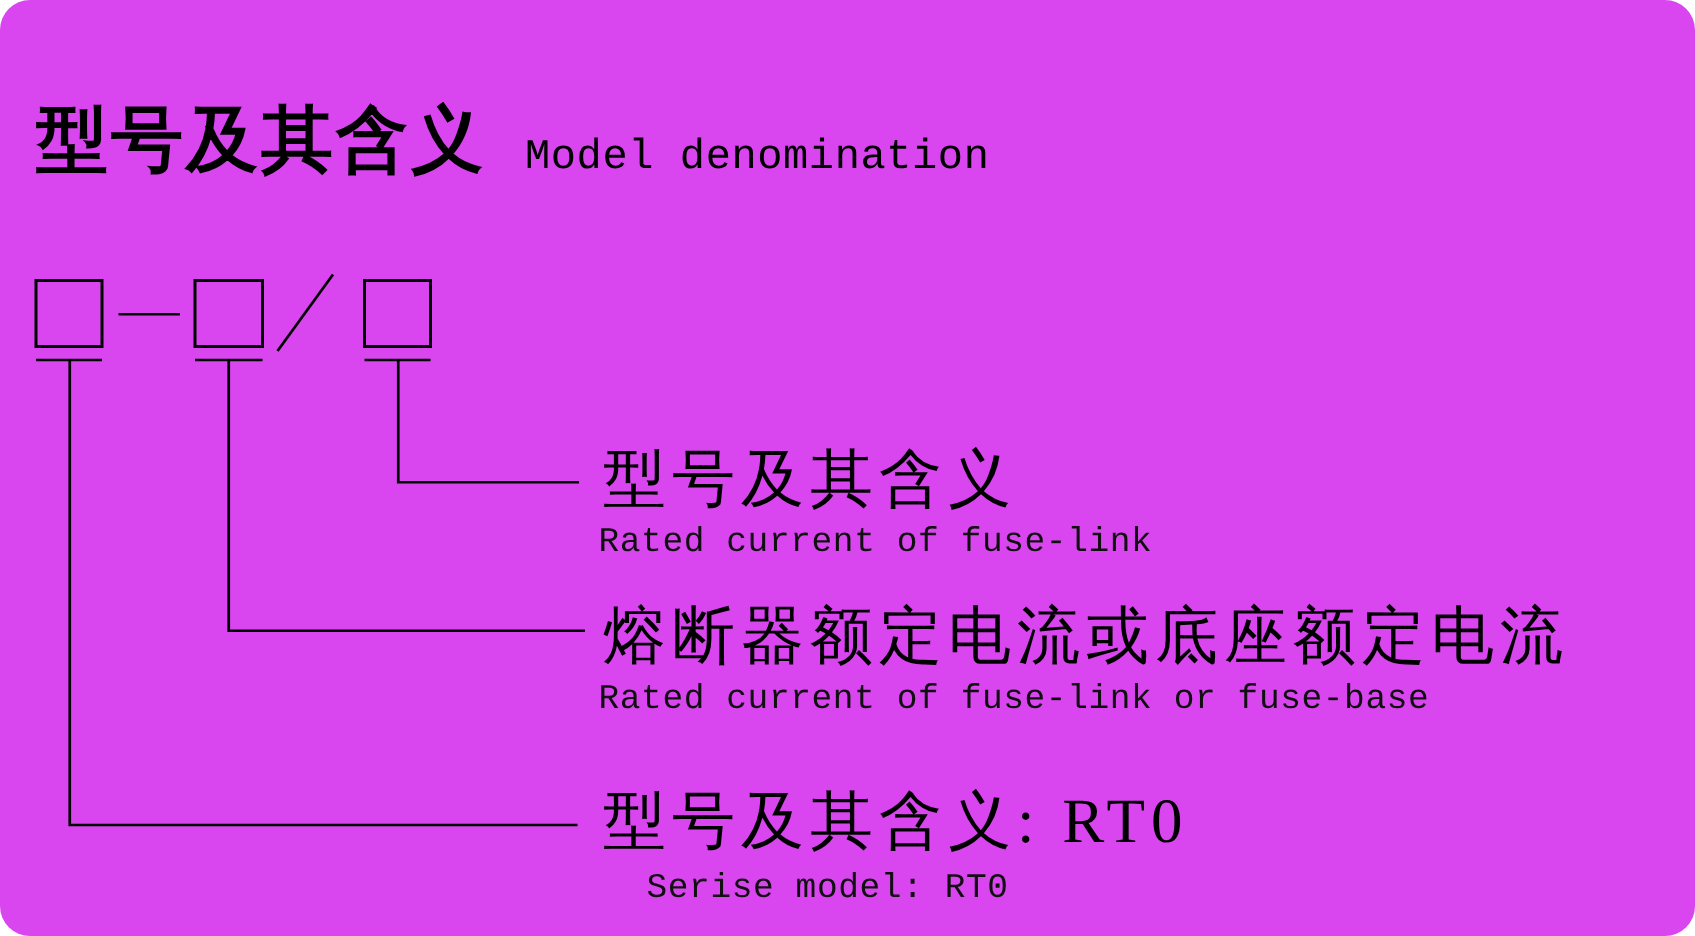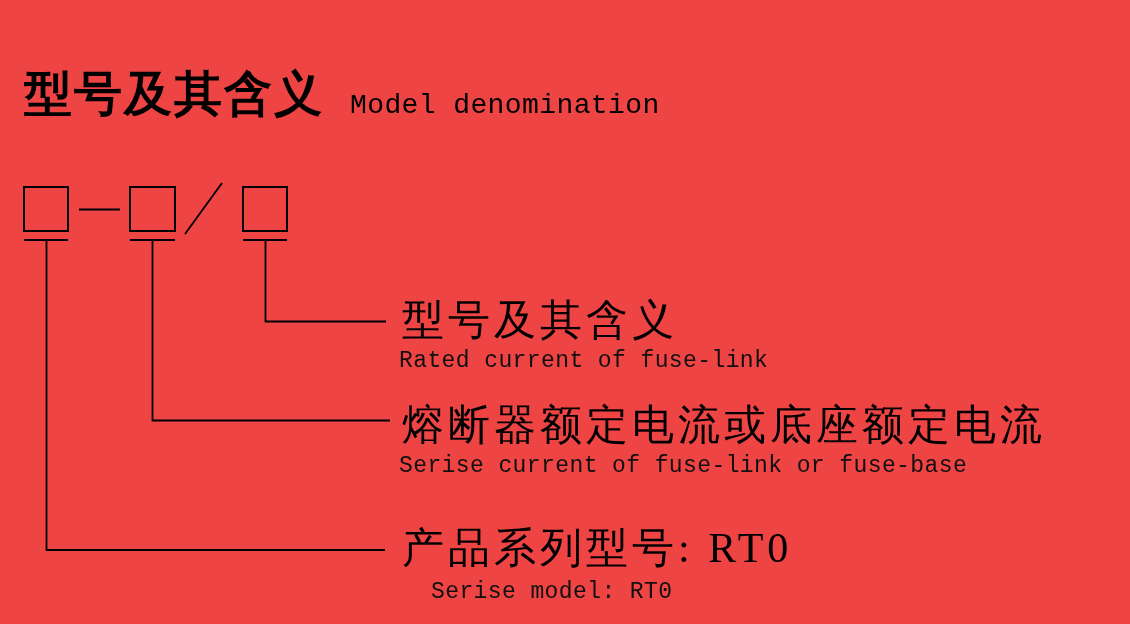--- a/index.html
+++ b/index.html
@@ -4,23 +4,24 @@
 <style>
   html, body {
     margin: 0;
     padding: 0;
     background: #ffffff;
   }
   .canvas {
     position: relative;
     width: 1130px;
     height: 624px;
-    background: #ef4444;
+    background: #d946ef;
     overflow: hidden;
     color: #000000;
+    border-radius: 20px;
   }
   .abs { position: absolute; white-space: nowrap; }
 
   .title-cn {
     left: 24px;
     top: 66px;
     margin: 0;
     font-family: "DejaVu Sans", "Liberation Sans", sans-serif;
     font-weight: bold;
     font-size: 48px;
@@ -91,18 +92,18 @@
 
     <polyline class="thin-line" points="265.5,240 265.5,321.5 386,321.5"></polyline>
     <polyline class="thin-line" points="152.5,240 152.5,420.5 390,420.5"></polyline>
     <polyline class="thin-line" points="46.5,240 46.5,550 385,550"></polyline>
   </svg>
 
   <div class="abs lbl-cn" style="left:402px; top:296px;">型号及其含义</div>
   <div class="abs lbl-en" style="left:399px; top:349px;">Rated current of fuse-link</div>
 
   <div class="abs lbl-cn" style="left:402px; top:401px;">熔断器额定电流或底座额定电流</div>
-  <div class="abs lbl-en" style="left:399px; top:454px;">Serise current of fuse-link or fuse-base</div>
+  <div class="abs lbl-en" style="left:399px; top:454px;">Rated current of fuse-link or fuse-base</div>
 
-  <div class="abs lbl-cn" style="left:402px; top:524px;">产品系列型号: RT0</div>
+  <div class="abs lbl-cn" style="left:402px; top:524px;">型号及其含义: RT0</div>
   <div class="abs lbl-en" style="left:399px; top:580px;margin-left:32px;">Serise model: RT0</div>
 
 </div>
 
 </body></html>

